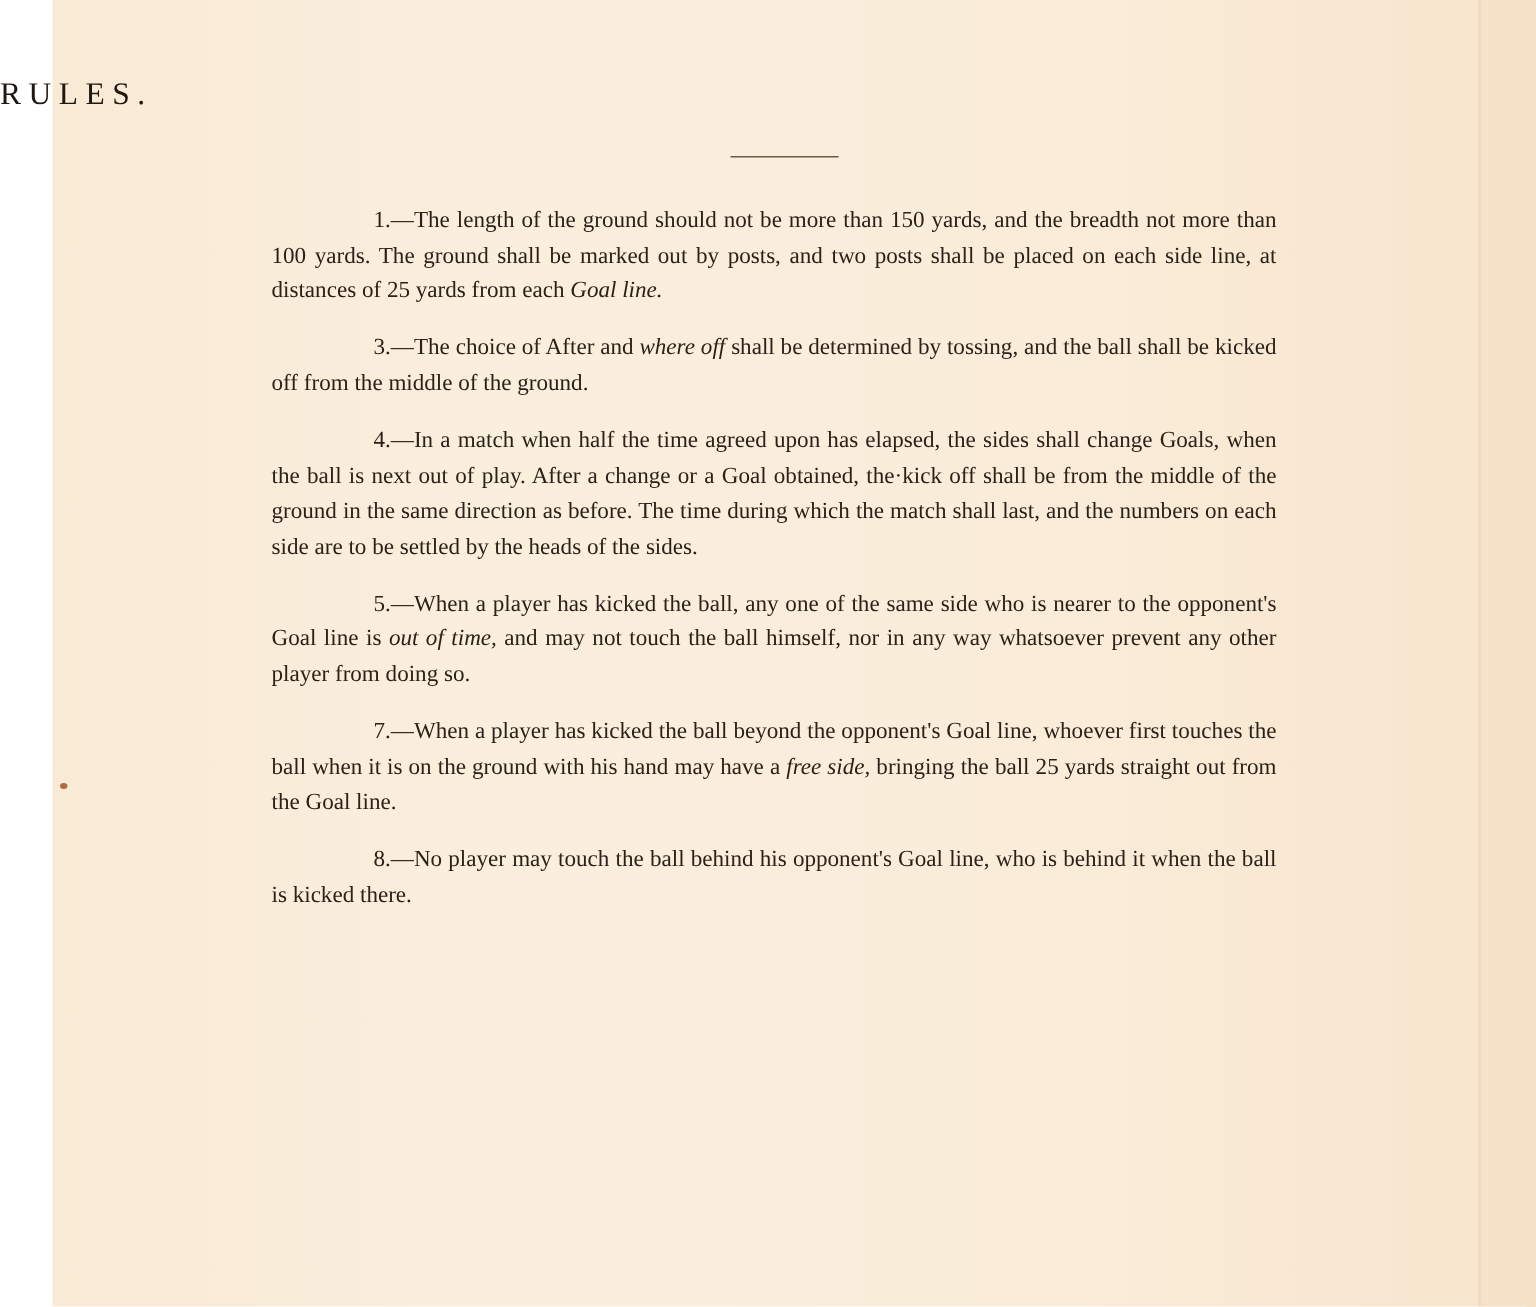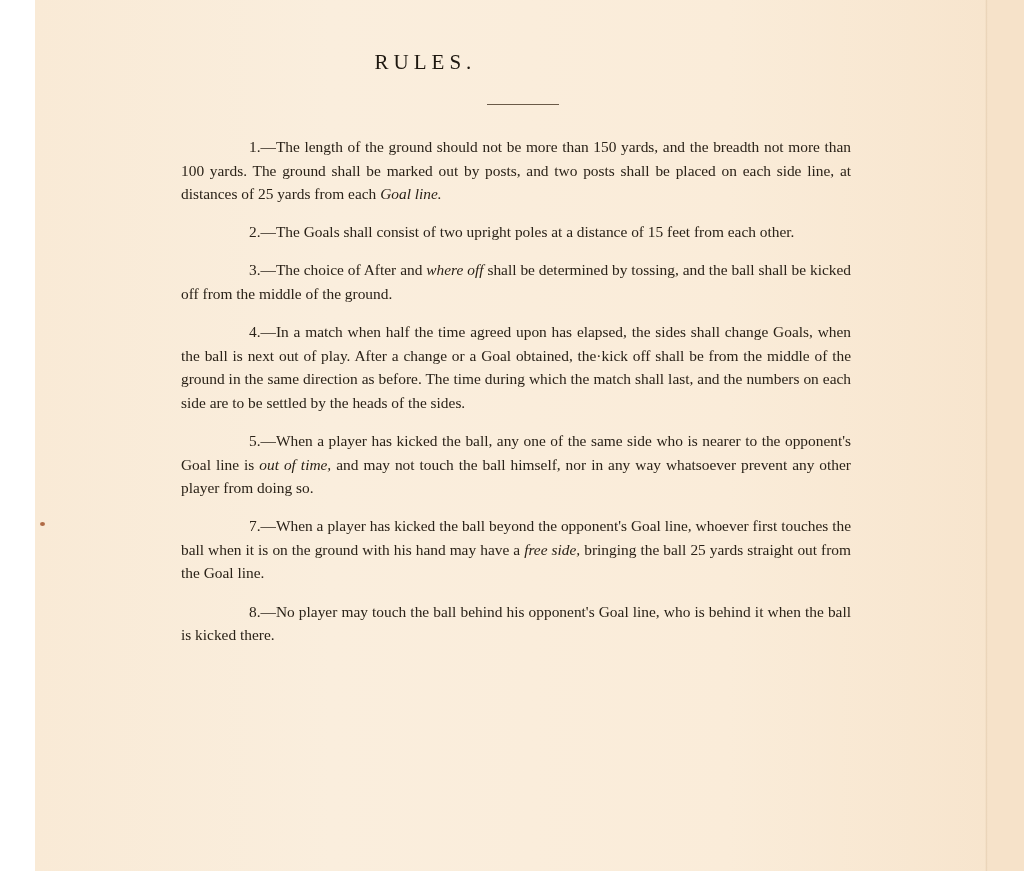--- a/index.html
+++ b/index.html
@@ -18,21 +18,21 @@
   }
   .edge-right {
     position: absolute; left: 953px; top: 0; width: 36px; height: 871px;
     background: #f6e2c9;
   }
   .spot {
     position: absolute; left: 5px; top: 522px; width: 5px; height: 4px;
     border-radius: 50%; background: #b06a45;
   }
   .title {
-    position: absolute; left: 0; top: 50px; width: 851px; text-align: center;
+    position: absolute; left: 0; top: 50px; width: 851px; text-align: left;
     font-size: 21px; letter-spacing: 5px; color: #1e1810;
   }
   .rule-line {
     position: absolute; left: 487px; top: 104px; width: 72px; height: 1px;
     background: #6a5a48;
   }
   .body {
     position: absolute; left: 181px; top: 135px; width: 670px;
     color: #2a2218; font-size: 15.4px; line-height: 23.6px;
     text-align: justify; text-align-last: left;
@@ -48,19 +48,18 @@
   <div class="spot"></div>
   <div class="fold"></div>
   <div class="edge-right"></div>
 </div>
 
 <div class="title">RULES.</div>
 <div class="rule-line"></div>
 
 <div class="body" id="rules-body">
     <p class="rule-para"><span class="num">1.—</span><span>The length of the ground should not be more than 150 yards, and the breadth not more than 100 yards.  The ground shall be marked out by posts, and two posts shall be placed on each side line, at distances of 25 yards from each </span><i>Goal line.</i></p>
-    <p class="rule-para"><span class="num">2.—</span><span>The Goals shall consist of two upright poles at a distance of 15 feet from each other.</span></p>
     <p class="rule-para"><span class="num">3.—</span><span>The choice of After and </span><i>where off</i><span> shall be determined by tossing, and the ball shall be kicked off from the middle of the ground.</span></p>
     <p class="rule-para"><span class="num">4.—</span><span>In a match when half the time agreed upon has elapsed, the sides shall change Goals, when the ball is next out of play.  After a change or a Goal obtained, the·kick off shall be from the middle of the ground in the same direction as before. The time during which the match shall last, and the numbers on each side are to be settled by the heads of the sides.</span></p>
     <p class="rule-para"><span class="num">5.—</span><span>When a player has kicked the ball, any one of the same side who is nearer to the opponent's Goal line is </span><i>out of time,</i><span> and may not touch the ball himself, nor in any way whatsoever prevent any other player from doing so.</span></p>
     <p class="rule-para"><span class="num">7.—</span><span>When a player has kicked the ball beyond the opponent's Goal line, whoever first touches the ball when it is on the ground with his hand may have a </span><i>free side,</i><span> bringing the ball 25 yards straight out from the Goal line.</span></p>
     <p class="rule-para"><span class="num">8.—</span><span>No player may touch the ball behind his opponent's Goal line, who is behind it when the ball is kicked there.</span></p>
   </div>
 
 </body></html>

